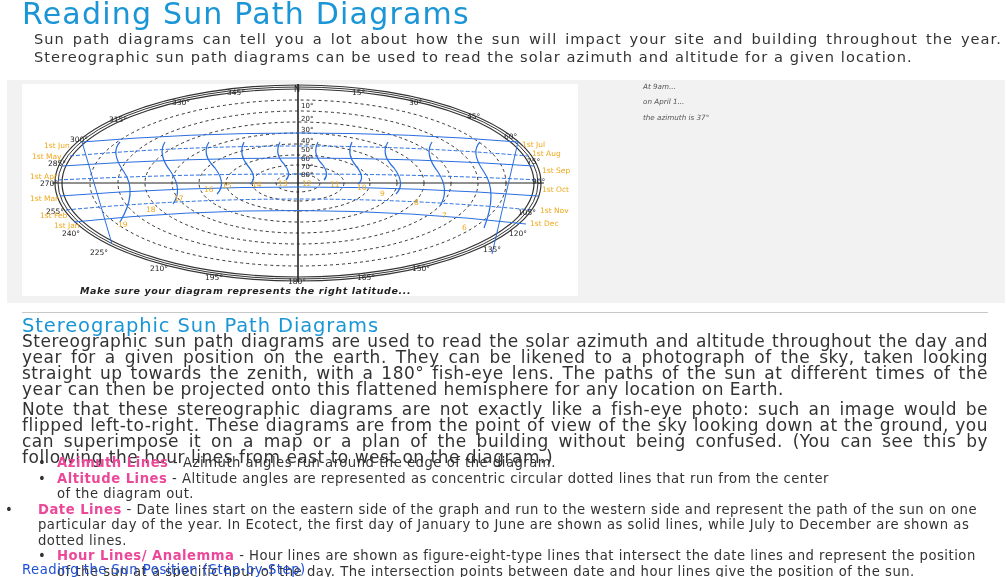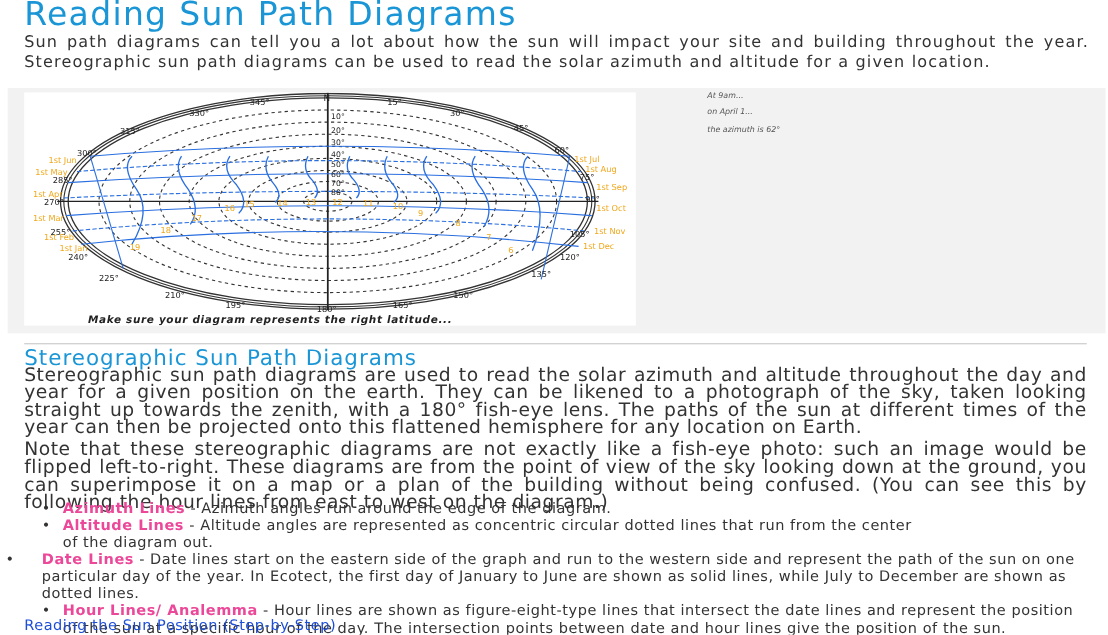--- a/index.html
+++ b/index.html
@@ -1,18 +1,18 @@
 <!DOCTYPE html>
 <html><head>
 <meta charset="utf-8">
 <style>
   html, body { margin:0; padding:0; background:#ffffff; }
   body { width:1007px; height:577px; overflow:hidden; position:relative; font-family:"DejaVu Sans", sans-serif; color:#222; }
   .h1 { position:absolute; left:22px; top:-4px; font-size:30px; color:#1a96d6; letter-spacing:1.2px; font-family:"DejaVu Sans", sans-serif; font-weight:normal; white-space:nowrap; }
-  .intro { position:absolute; left:22px; top:30px; width:968px; font-size:14.6px; line-height:17.5px; color:#333; letter-spacing:1.05px; text-align:justify; }
+  .intro { position:absolute; left:34px; top:30px; width:968px; font-size:14.6px; line-height:17.5px; color:#333; letter-spacing:1.05px; text-align:justify; }
   .panel { position:absolute; left:7px; top:80px; width:998px; height:223px; background:#f2f2f2; }
   .diagram { position:absolute; left:22px; top:84px; width:556px; height:212px; background:#ffffff; overflow:hidden; }
   .howto { position:absolute; left:643px; top:82px; }
   .howto-title { font-size:13px; font-weight:bold; font-style:italic; color:#333; letter-spacing:0.6px; white-space:nowrap; }
   .howto-line { font-size:7.2px; font-style:italic; color:#555; margin-top:0px; height:15.3px; line-height:9px; white-space:nowrap; }
   .divider { position:absolute; left:22px; top:312px; width:966px; height:1px; background:#c8c8c8; }
   .h2 { position:absolute; left:22px; top:314px; font-size:19.5px; color:#1a96d6; letter-spacing:0.9px; white-space:nowrap; }
   .para { position:absolute; left:22px; width:966px; font-size:17px; line-height:16px; color:#333; text-align:justify; letter-spacing:0.5px; }
   .p1 { top:333px; }
   .p2 { top:401px; }
@@ -150,21 +150,21 @@
       <text x="440" y="146">6</text>
     </g>
 
     <text x="58" y="210" font-size="9.5" font-weight="bold" font-style="italic" fill="#222" letter-spacing="0.6">Make sure your diagram represents the right latitude...</text>
   </svg>
 </div>
 
 <div class="howto">
   <div class="howto-line">At 9am...</div>
   <div class="howto-line">on April 1...</div>
-  <div class="howto-line">the azimuth is 62°</div>
+  <div class="howto-line">the azimuth is 37°</div>
 </div>
 
 <div class="divider"></div>
 
 <div class="h2">Stereographic Sun Path Diagrams</div>
 <div class="para p1">Stereographic sun path diagrams are used to read the solar azimuth and altitude throughout the day and year for a given position on the earth. They can be likened to a photograph of the sky, taken looking straight up towards the zenith, with a 180° fish-eye lens. The paths of the sun at different times of the year can then be projected onto this flattened hemisphere for any location on Earth.</div>
 <div class="para p2">Note that these stereographic diagrams are not exactly like a fish-eye photo: such an image would be flipped left-to-right.  These diagrams are from the point of view of the sky looking down at the ground, you can superimpose it on a map or a plan of the building without being confused.  (You can see this by following the hour lines from east to west on the diagram.)</div>
 
 <div class="bullets">
   <div class="bullet" style="padding-left:57px; width:900px;">

